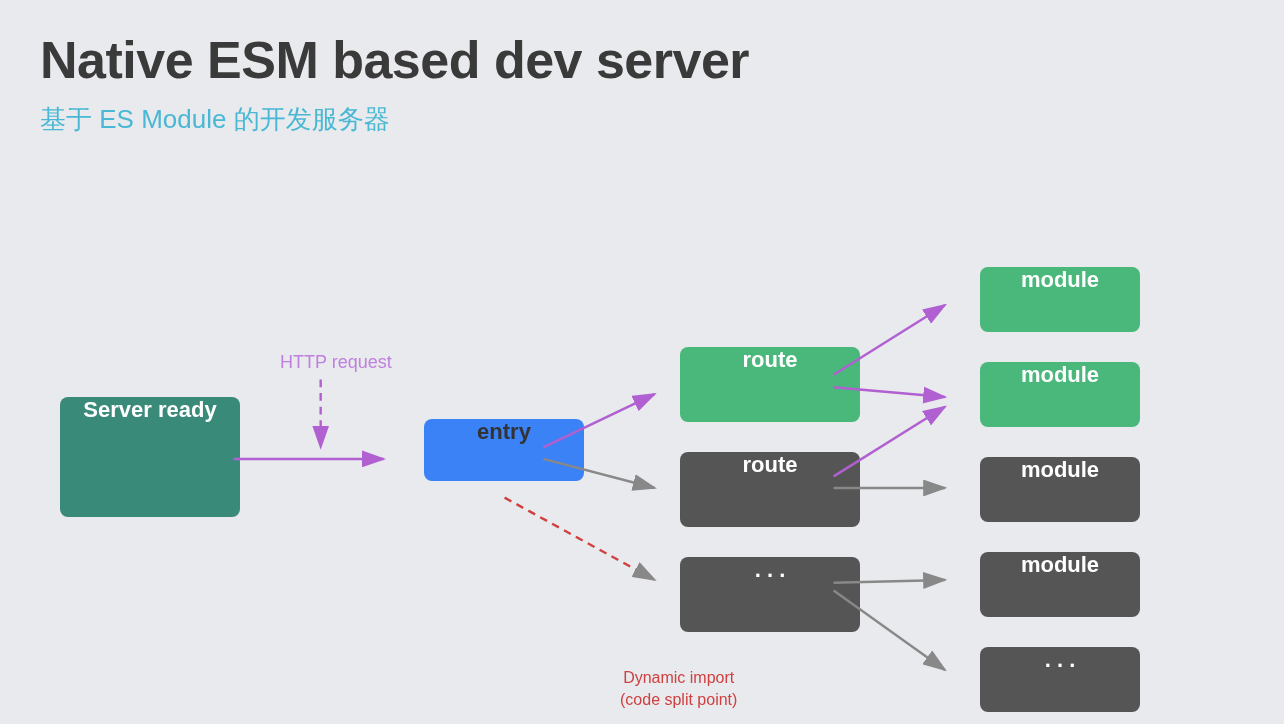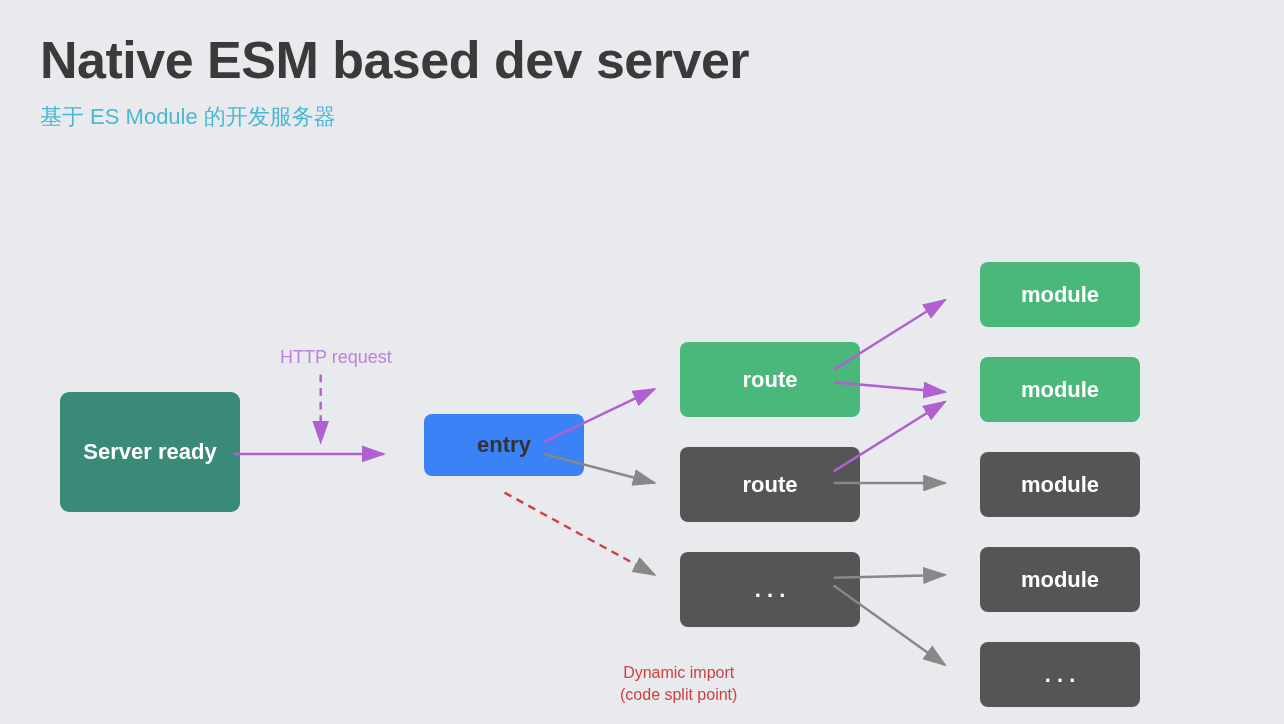--- a/index.html
+++ b/index.html
@@ -23,51 +23,50 @@
 
     .main-title {
       font-size: 52px;
       font-weight: bold;
       color: #3a3a3a;
       margin-bottom: 12px;
       letter-spacing: -0.5px;
     }
 
     .sub-title {
-      font-size: 22px;
+      font-size: 26px;
       color: #4ab8d4;
       margin-bottom: 60px;
     }
 
     .diagram {
       position: relative;
       width: 100%;
       height: 520px;
     }
 
     
     .box {
       position: absolute;
       display: flex;
-      align-items: center;
+      align-items: flex-start;
       justify-content: center;
       border-radius: 8px;
       font-size: 22px;
       font-weight: bold;
       color: white;
       text-align: center;
     }
 
     .box-server {
       background: #3a8a7a;
       width: 180px;
       height: 120px;
       left: 20px;
       top: 200px;
-      border-radius: 9px;
     }
 
     .box-entry {
       background: #3b82f6;
       color: #333;
       width: 160px;
       height: 62px;
       left: 360px;
       top: 222px;
       margin-left: 24px;

